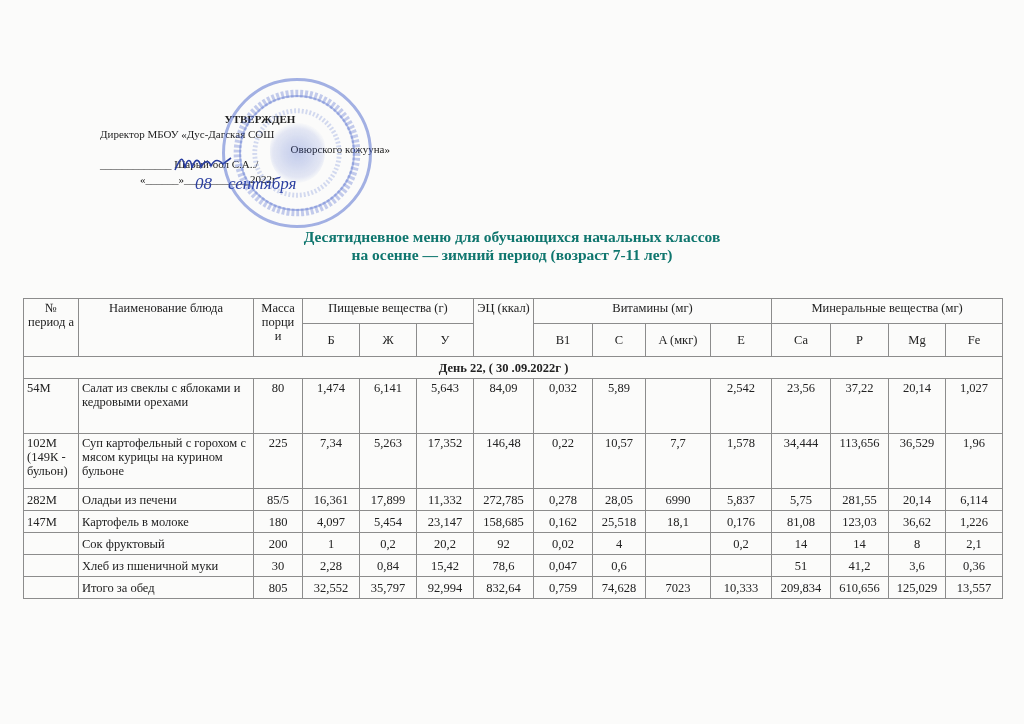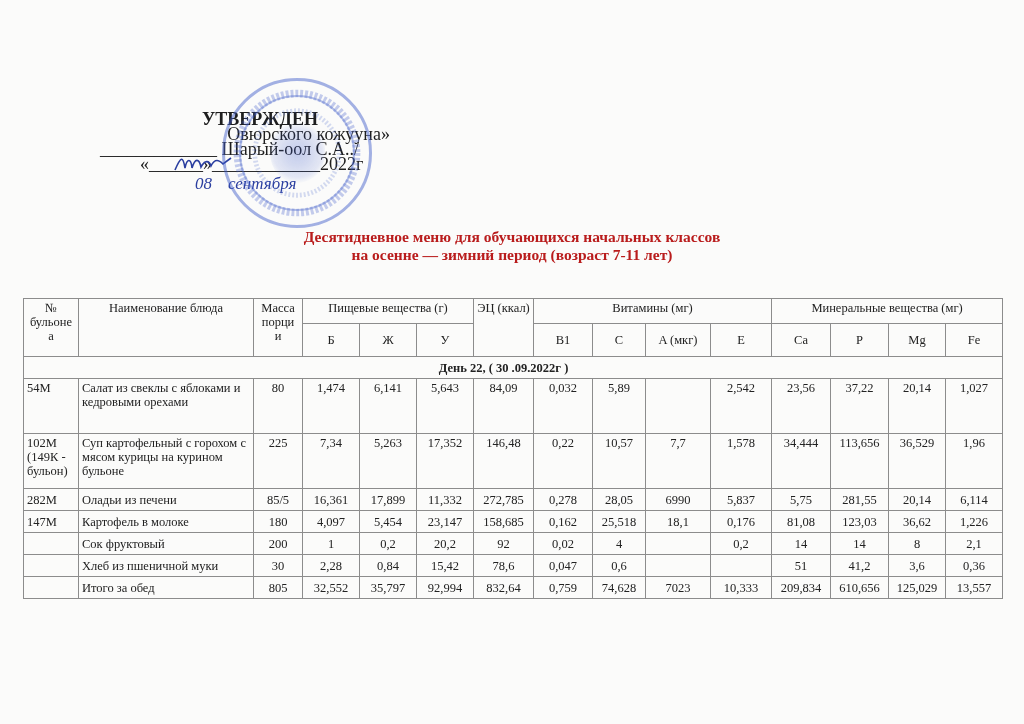--- a/index.html
+++ b/index.html
@@ -5,21 +5,21 @@
   html, body { margin: 0; padding: 0; }
   body {
     width: 1024px; height: 724px; overflow: hidden;
     background: #fbfbfa;
     font-family: "Liberation Serif", "DejaVu Serif", serif;
     color: #1a1a1a;
     position: relative;
   }
   .approval {
     position: absolute; left: 100px; top: 112px; width: 290px;
-    font-size: 18px; line-height: 15px; color: #1e1e1e;
+    font-size: 11px; line-height: 15px; color: #1e1e1e;
   }
   .approval .ttl { font-weight: bold; text-align: center; padding-left: 30px; }
   .approval .ln { white-space: nowrap; }
   .approval .c { text-align: right; }
   .sig {
     position: absolute; left: 173px; top: 152px;
     font-family: "DejaVu Serif", serif; font-style: italic;
     color: #2b3fa0; font-size: 15px; letter-spacing: -1px;
   }
   .date-ink {
@@ -40,21 +40,21 @@
     position: absolute; left: 45px; top: 42px; width: 55px; height: 60px;
     border-radius: 40% 40% 50% 50%;
     background: radial-gradient(circle, rgba(60,90,200,0.35) 0%, rgba(60,90,200,0.15) 60%, rgba(60,90,200,0) 75%);
   }
   .stamp .ring-text {
     position: absolute; left: 0; top: 0; width: 100%; height: 100%;
   }
   .title {
     position: absolute; left: 0; width: 1024px; top: 228px;
     text-align: center; font-weight: bold; font-size: 15.5px; line-height: 18px;
-    color: #b91c1c;
+    color: #0f766e;
   }
   table.menu {
     position: absolute; left: 23px; top: 298px;
     width: 979px;
     border-collapse: collapse;
     table-layout: fixed;
     font-size: 12.5px;
     color: #222;
   }
   table.menu td, table.menu th {
@@ -75,20 +75,21 @@
   }
   table.menu tr.day td span { position: relative; left: -8px; }
   tr.r-tall td { height: 50px; font-family: Liberation Serif, serif; }
   tr.r-norm td { height: 17px; vertical-align: middle; }
 </style>
 </head>
 <body>
 
 <div class="approval">
   <div class="ttl">УТВЕРЖДЕН</div>
+  <div class="ln">Директор МБОУ «Дус-Дагская СОШ</div>
   <div class="ln c">Овюрского кожууна»</div>
   <div class="ln">
     <span>_____________</span>
     <span>Шарый-оол С.А../</span>
   </div>
   <div class="ln" style="padding-left:40px">«______»____________2022г</div>
 </div>
 <div class="sig">
   <svg width="60" height="22" viewBox="0 0 60 22">
     <path d="M2 18 C8 4, 10 4, 12 16 C14 6, 18 6, 19 16 C22 6, 26 6, 28 15 C32 8, 36 8, 38 14 C42 6, 46 8, 50 12 L58 6" stroke="#2b3fa0" stroke-width="1.6" fill="none"></path>
@@ -123,21 +124,21 @@
       <col style="width:53px">
     <col style="width:65px">
       <col style="width:61px">
       <col style="width:59px">
     <col style="width:58px">
       <col style="width:57px">
       <col style="width:57px">
   </colgroup>
   <thead>
     <tr class="h1">
-      <th rowspan="2">№ бульоне а</th>
+      <th rowspan="2">№ период а</th>
       <th rowspan="2">Наименование блюда</th>
       <th rowspan="2">Масса порци и</th>
       <th colspan="3">Пищевые вещества (г)</th>
       <th rowspan="2">ЭЦ (ккал)</th>
       <th colspan="4">Витамины (мг)</th>
       <th colspan="4">Минеральные вещества (мг)</th>
     </tr>
     <tr>
       <th class="sub">Б</th>
       <th class="sub">Ж</th>

